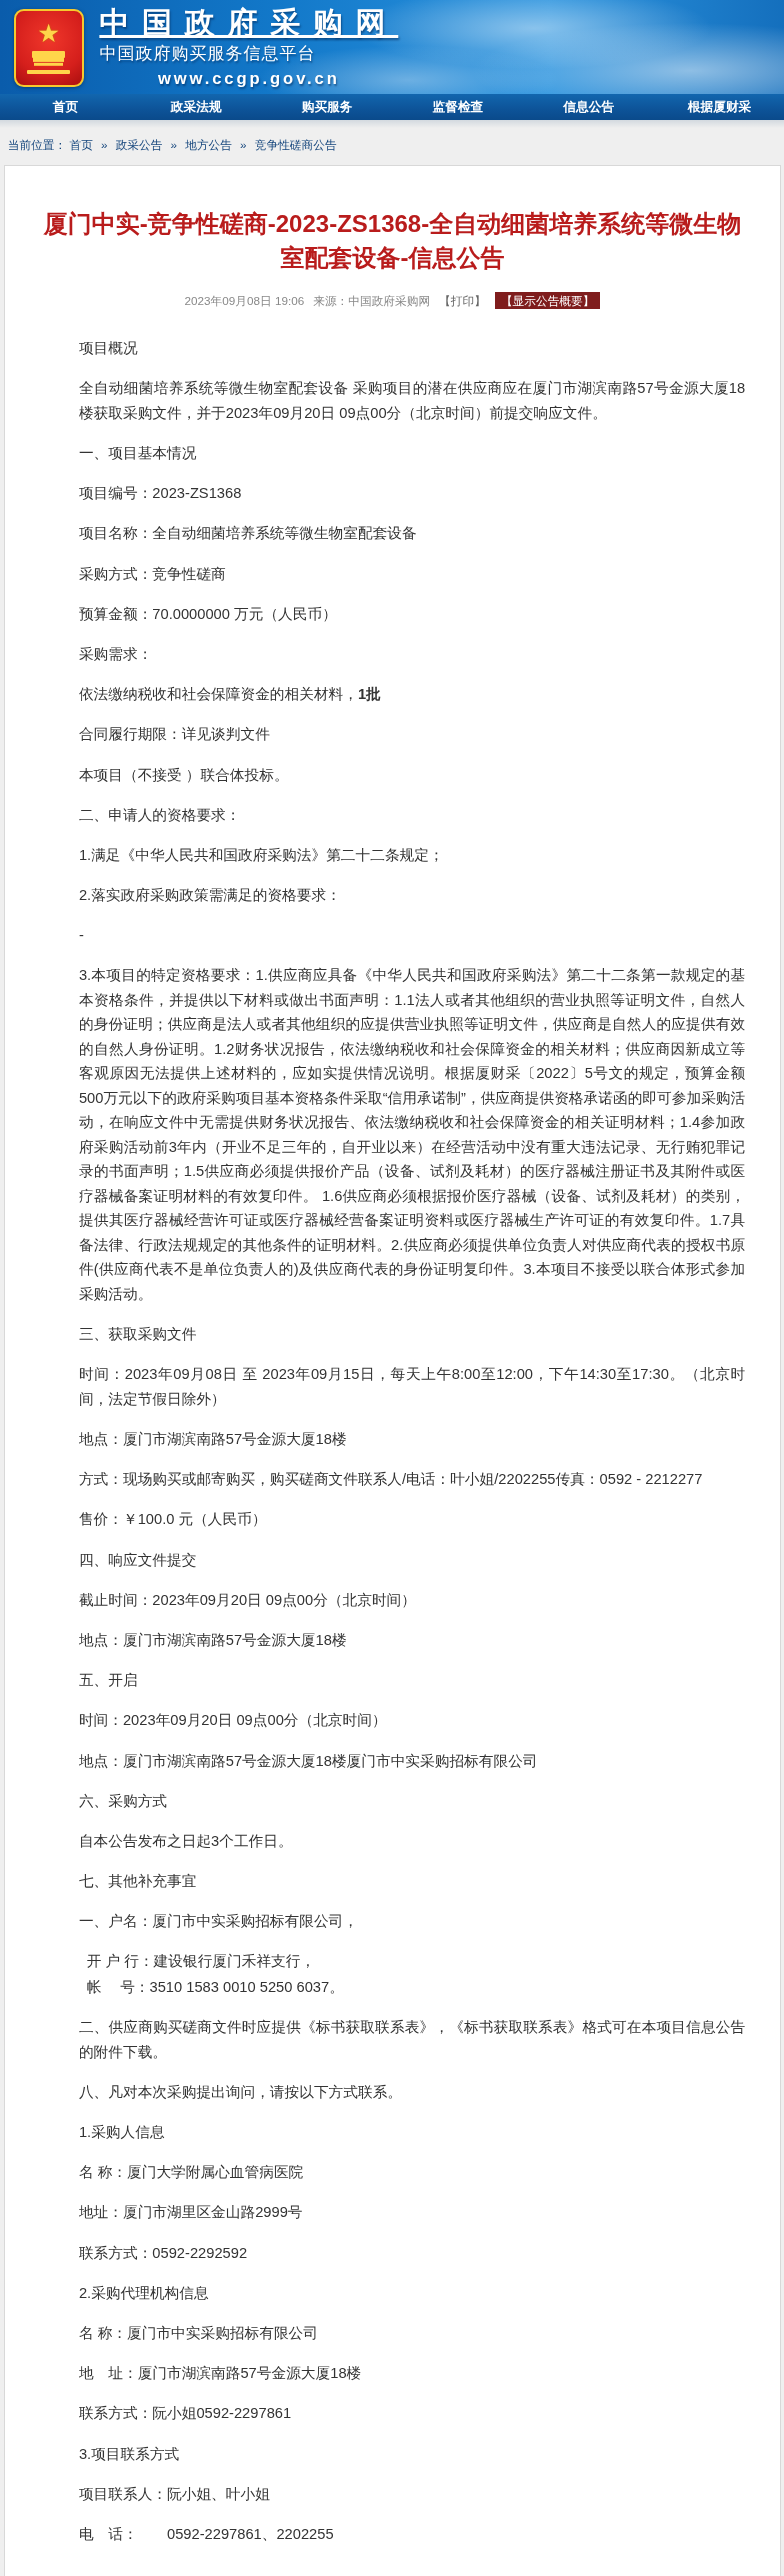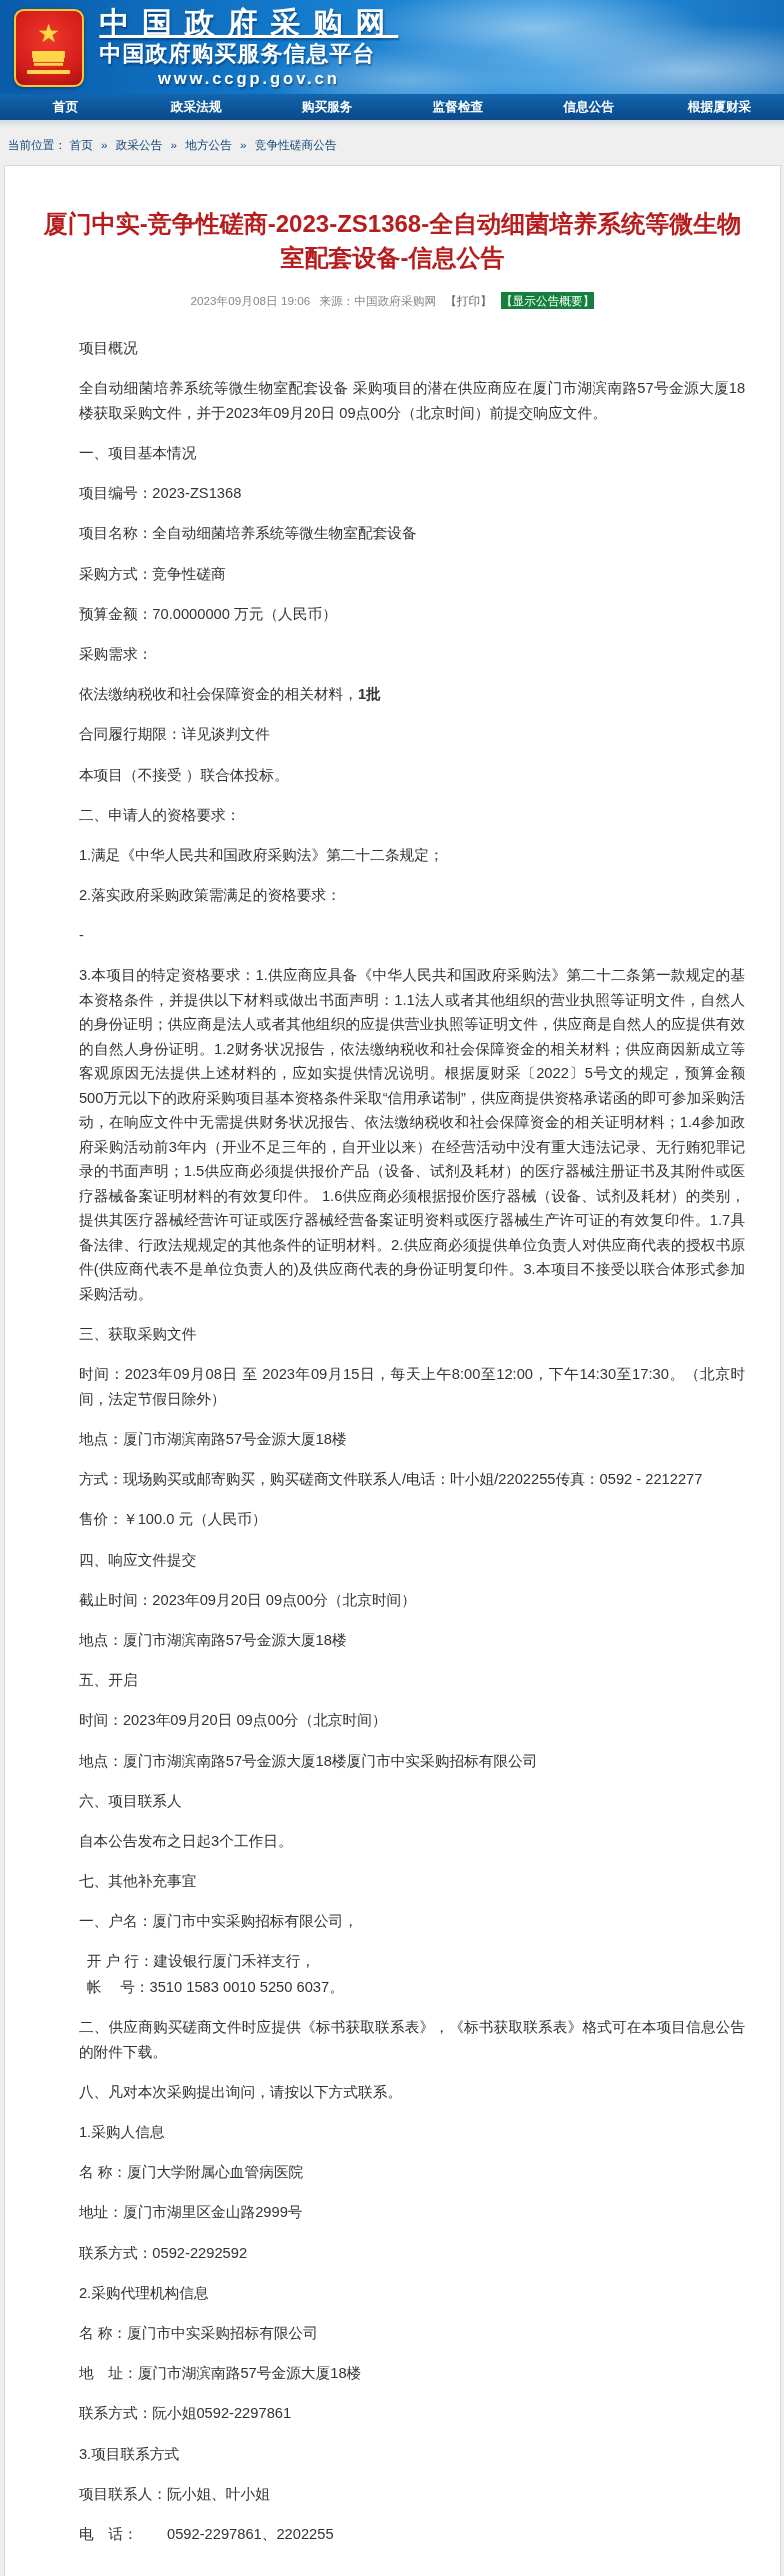--- a/index.html
+++ b/index.html
@@ -19,21 +19,21 @@
     background:radial-gradient(circle at 50% 38%, #f0372b, #d51f1c 62%, #a90f0f);
     border-radius:9.8px; border:2px solid #f6c92e;
     display:flex; flex-direction:column; align-items:center; justify-content:center;
     box-shadow:0 1px 3.9px rgba(0,30,70,.5); }
   .emblem-star { color:#ffd54a; font-size:25.4px; line-height:25.4px; text-shadow:0 0 2px #b37800; }
   .emblem-gate { width:33px; height:7.8px; background:#ffd54a; margin-top:3.9px;
     box-shadow:0 4.9px 0 -1px #ffd54a, 0 9.8px 0 -2px #ffd54a; border-radius:1px; }
   .emblem-base { width:43px; height:3.9px; background:#ffd54a; margin-top:11.7px; border-radius:1px; }
   .brand-text { color:#fff; text-shadow:1px 2px 2px rgba(0,40,90,.55); }
   .site-name { font-size:30px; font-weight:bold; letter-spacing:12.7px; line-height:33px; white-space:nowrap;text-decoration:underline; }
-  .site-sub  { font-size:22px; font-weight:bold; letter-spacing:1px; line-height:29px; white-space:nowrap; }
+  .site-sub  { font-size:17px; font-weight:normal; letter-spacing:1px; line-height:29px; white-space:nowrap; }
   .site-url  { font-size:16.6px; font-weight:bold; letter-spacing:2.9px; line-height:21.5px; text-align:center; }
 
   
   .nav { display:flex; height:26.4px; background:linear-gradient(180deg,#1266ae 0%, #0d5398 60%, #0a4a8b 100%); }
   .nav a { flex:1; text-align:center; line-height:26.4px; color:#fff; font-size:12.7px;
     font-weight:bold; text-decoration:none; cursor:pointer; }
   .nav-shade { height:7.8px; background:linear-gradient(180deg,#d3d9df,#efefef); }
 
   
   .breadcrumb { padding:9.8px 7.8px 7.8px; font-size:11.7px; color:#17477e; }
@@ -41,21 +41,21 @@
   .crumb-sep { margin:0 4.9px; color:#17477e; }
 
   
   .content-box { margin:3.9px 3.9px 0; background:#fff; border:1px solid #d8d8d8;
     min-height:2407px; padding:35px 29px 39px; }
   .article-title { max-width:704px; margin:5.9px auto 19.6px; text-align:center;
     font-size:24px; font-weight:bold; color:#b91c1c; line-height:34px; }
   .article-meta { text-align:center; font-size:11.7px; color:#888; margin-bottom:27px; }
   .article-meta span { margin:0 2.9px; }
   .meta-print { color:#666; cursor:pointer; }
-  .meta-badge { background:#15803d; color:#fff; padding:2px 0; cursor:pointer; }
+  .meta-badge { background:#7f1d1d; color:#fff; padding:2px 6px; cursor:pointer; }
 
   
   .article-body { padding-left:45px; padding-right:5.9px; font-size:14.7px; color:#333;
     text-align:justify; }
   .article-body p { line-height:24.5px; }
   .article-body p.text   { margin:15.7px 0; }
   .article-body p.heading{ margin:15.7px 0; font-weight:normal; }
   .article-body p.tight  { margin:1px 0; padding-left:7.8px; }
 </style>
 </head>
@@ -126,21 +126,21 @@
       <p class="text">时间：2023年09月08日 至 2023年09月15日，每天上午8:00至12:00，下午14:30至17:30。（北京时间，法定节假日除外）</p>
       <p class="text">地点：厦门市湖滨南路57号金源大厦18楼</p>
       <p class="text">方式：现场购买或邮寄购买，购买磋商文件联系人/电话：叶小姐/2202255传真：0592 - 2212277</p>
       <p class="text">售价：￥100.0 元（人民币）</p>
       <p class="heading">四、响应文件提交</p>
       <p class="text">截止时间：2023年09月20日 09点00分（北京时间）</p>
       <p class="text">地点：厦门市湖滨南路57号金源大厦18楼</p>
       <p class="heading">五、开启</p>
       <p class="text">时间：2023年09月20日 09点00分（北京时间）</p>
       <p class="text">地点：厦门市湖滨南路57号金源大厦18楼厦门市中实采购招标有限公司</p>
-      <p class="heading">六、项目联系人</p>
+      <p class="heading">六、采购方式</p>
       <p class="text">自本公告发布之日起3个工作日。</p>
       <p class="heading">七、其他补充事宜</p>
       <p class="text">一、户名：厦门市中实采购招标有限公司，</p>
       <p class="tight">开 户 行：建设银行厦门禾祥支行，</p>
       <p class="tight">帐　 号：3510 1583 0010 5250 6037。</p>
       <p class="text">二、供应商购买磋商文件时应提供《标书获取联系表》，《标书获取联系表》格式可在本项目信息公告的附件下载。</p>
       <p class="heading">八、凡对本次采购提出询问，请按以下方式联系。</p>
       <p class="text">1.采购人信息</p>
       <p class="text">名 称：厦门大学附属心血管病医院</p>
       <p class="text">地址：厦门市湖里区金山路2999号</p>

